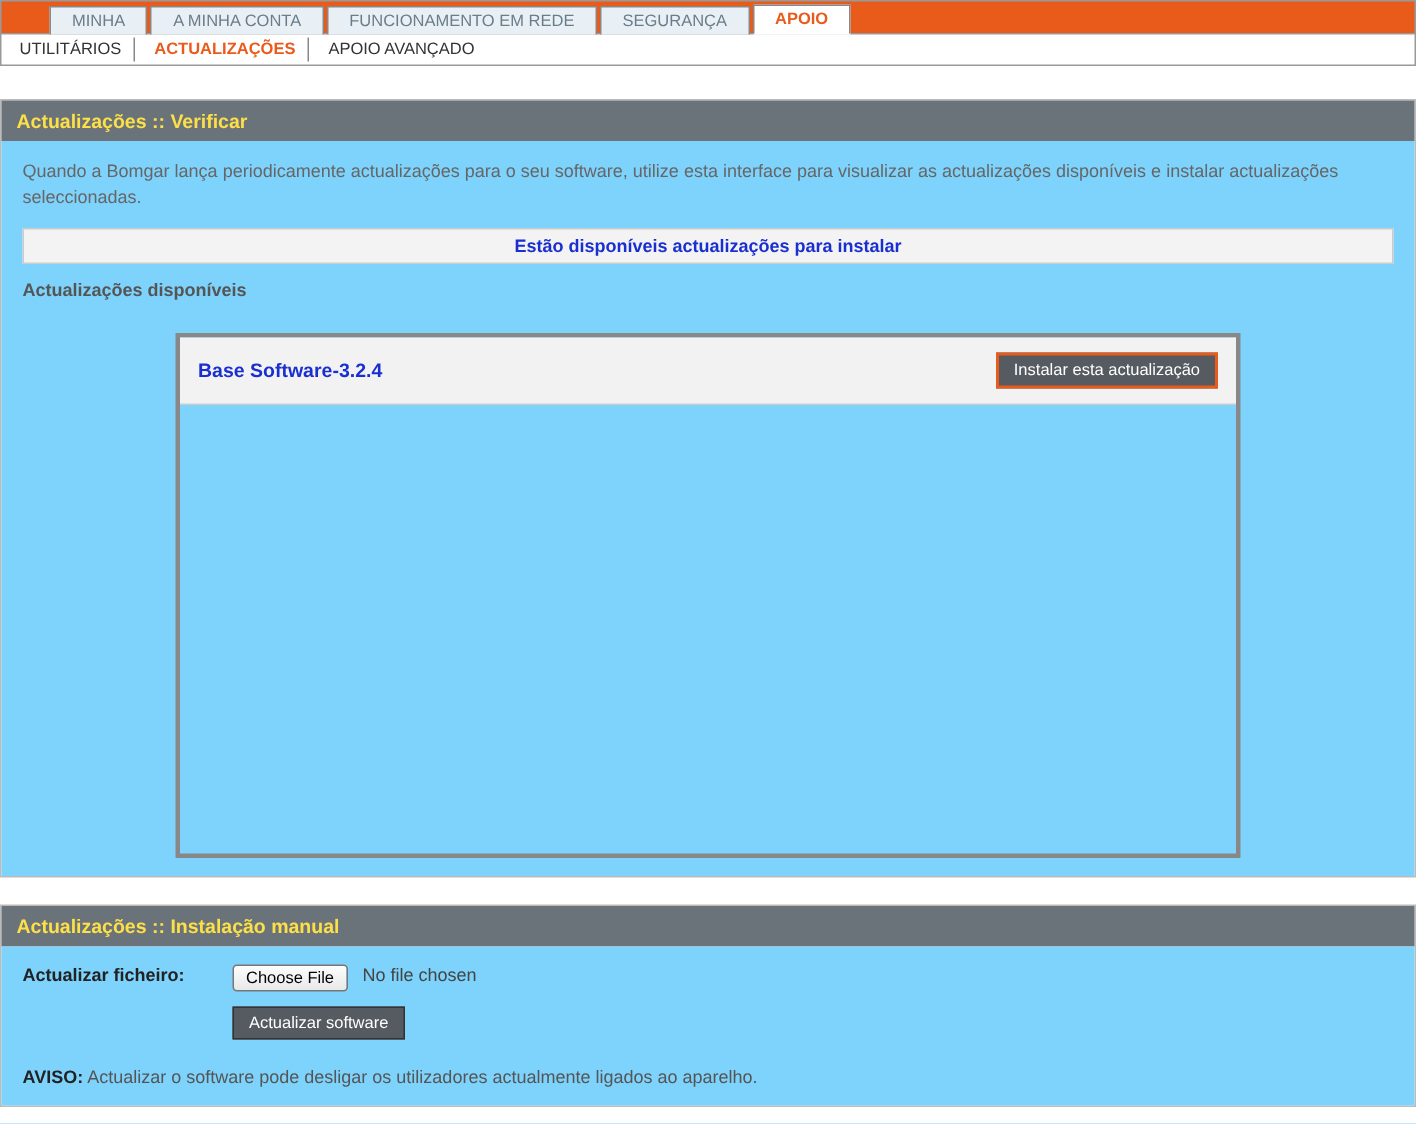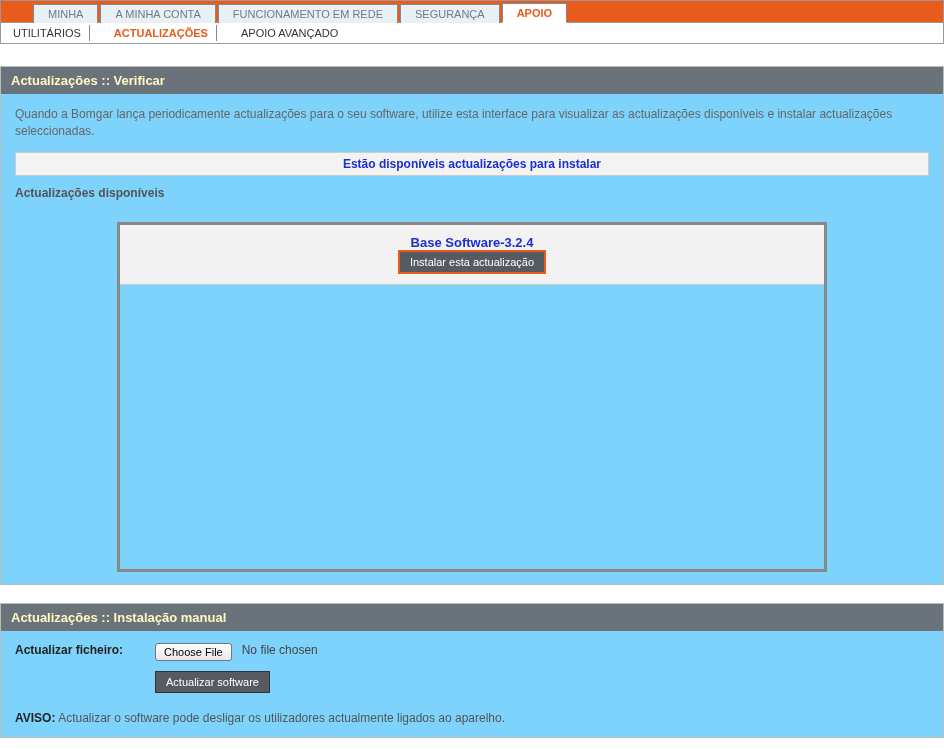--- a/index.html
+++ b/index.html
@@ -45,40 +45,40 @@
     border: none;
     padding: 0;
   }
 
   
   .sub-tabs {
     display: flex;
     border: 1px solid #999;
     background: #fff;
     padding: 2px 4px;
-    gap: 16px;
+    gap: 5px;
   }
   .sub-tab {
     font-size: 11px;
     color: #333;
     padding: 2px 8px;
     border-right: 1px solid #888;
     cursor: pointer;
   }
   .sub-tab:last-child { border-right: none; }
   .sub-tab.active { color: #e95b1a; font-weight: bold; }
 
   
   .panel {
     margin-top: 22px;
     border: 1px solid #bbb;
   }
   .panel-header {
     background: #6b737a;
-    color: #fef9c3;
+    color: #fde047;
     font-weight: bold;
     font-size: 13px;
     padding: 6px 10px;
   }
   .panel-body {
     padding: 12px 14px;
     background: #7dd3fc;
   }
   .desc {
     color: #666;
@@ -113,21 +113,20 @@
     margin: 0 auto;
     width: 710px;
   }
   .update-row {
     background: #f2f2f2;
     border-bottom: 1px solid #ccc;
     padding: 10px 12px;
     display: flex;
     justify-content: space-between;
     align-items: center;
-    flex-direction: column;
   }
   .update-name {
     color: #1a2fd0;
     font-weight: bold;
     font-size: 13px;
   }
   .btn-dark {
     background: #555b60;
     border: 2px solid #e95b1a;
     color: #fff;

